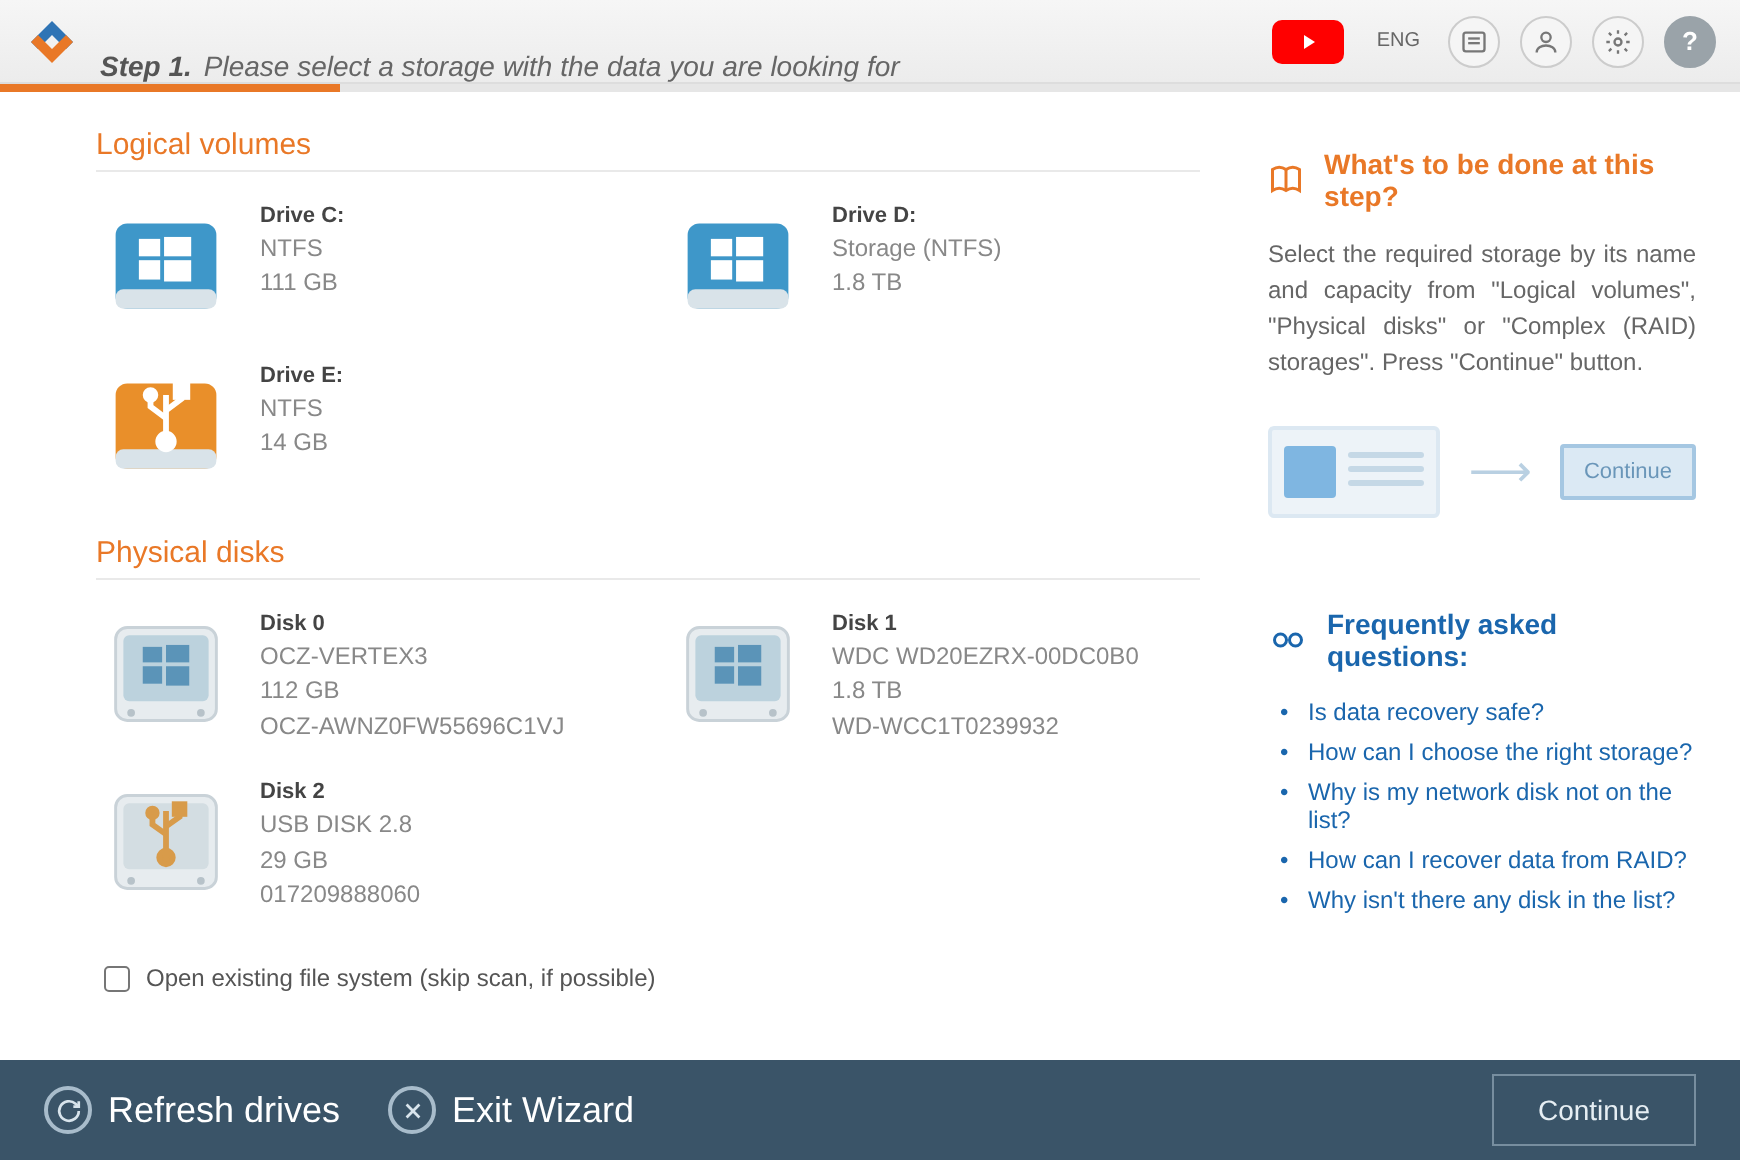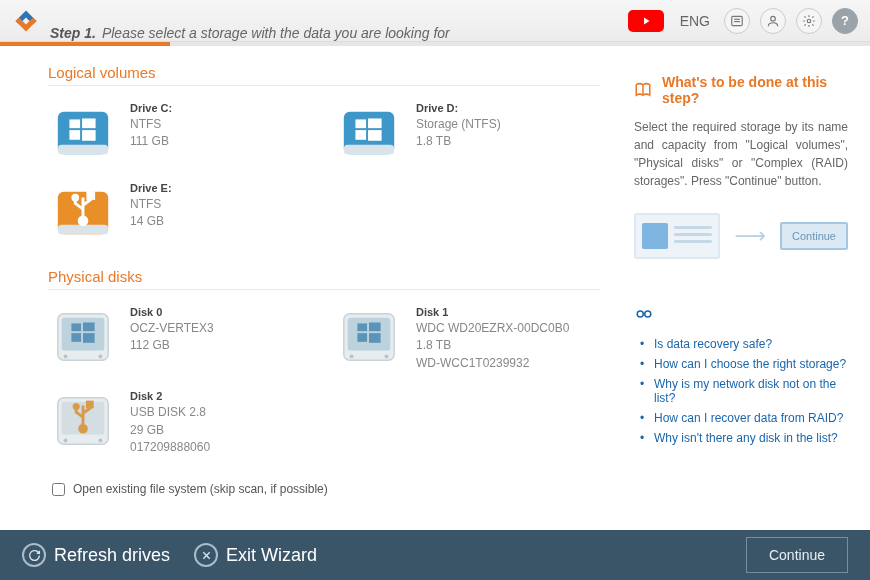--- a/index.html
+++ b/index.html
@@ -5,21 +5,21 @@
   * { box-sizing: border-box; margin: 0; padding: 0; }
   body { font-family: "Segoe UI", Arial, sans-serif; font-size: 13px; color: #444; background: #fff; width: 870px; height: 580px; overflow: hidden; }
 
   
   .header { height: 42px; background: linear-gradient(#f6f6f6, #ececec); border-bottom: 1px solid #ddd; display: flex; align-items: center; padding: 0 12px; gap: 10px; }
   .header .logo { width: 28px; height: 28px; display: flex; align-items: center; justify-content: center; }
   .header .step-title { flex: 1; font-size: 14px; color: #666; display: flex; gap: 6px; align-items: baseline; font-style: italic; }
   .header .step-title .step-n { font-weight: 600; color: #555; }
   .header .step-title .step-text { color: #666; margin-top: 25px; }
   .header .hdr-btn { width: 26px; height: 26px; border-radius: 50%; border: 1px solid #ccc; background: #f5f5f5; display: flex; align-items: center; justify-content: center; cursor: pointer; color: #777; }
-  .header .lang { font-size: 14px; color: #666; margin-right: 4px; cursor: pointer; }
+  .header .lang { font-size: 10px; color: #666; margin-right: 4px; cursor: pointer; }
   .header .yt { width: 36px; height: 22px; background: #ff0000; border-radius: 5px; display: flex; align-items: center; justify-content: center; margin-right: 6px; cursor: pointer; }
   .header .yt svg { fill: #fff; }
 
   
   .progress { height: 4px; background: #e6e6e6; display: flex; }
   .progress .fill { width: 170px; background: #e97827; }
 
   
   .main { display: flex; height: 484px; }
 
@@ -186,20 +186,21 @@
                 <rect x="20" y="28" width="10" height="9"></rect>
                 <rect x="32" y="28" width="12" height="10"></rect>
               </g>
               <circle cx="14" cy="52" r="2" fill="#b7c2c9"></circle>
               <circle cx="50" cy="52" r="2" fill="#b7c2c9"></circle>
             </svg></div>
           <div class="drive-info">
             <div class="title">Disk 0</div>
             <div class="sub">OCZ-VERTEX3</div>
             <div class="sub">112 GB</div>
+            <div class="sub">OCZ-AWNZ0FW55696C1VJ</div>
           </div>
         </div>
         <div class="drive">
           <div class="drive-icon"><svg viewBox="0 0 64 64">
               <rect x="6" y="8" width="52" height="48" rx="6" fill="#e7ecef" stroke="#c9d2d8" stroke-width="1.5"></rect>
               <rect x="10" y="12" width="44" height="34" rx="3" fill="#bcd2dd"></rect>
               <g fill="#5b94b8">
                 <rect x="20" y="18" width="10" height="8"></rect>
                 <rect x="32" y="17" width="12" height="9"></rect>
                 <rect x="20" y="28" width="10" height="9"></rect>
@@ -270,20 +271,21 @@
       <div class="illu-btn">Continue</div>
     </div>
 
     <div class="faq-head">
       <span class="hicon">
         <svg width="18" height="18" viewBox="0 0 24 24" fill="none" stroke="currentColor" stroke-width="2">
             <circle cx="7" cy="12" r="4"></circle>
             <circle cx="17" cy="12" r="4"></circle>
           </svg>
       </span>
+      <span>Frequently asked questions:</span>
     </div>
     <ul class="faq" id="faq-list">
         <li>Is data recovery safe?</li>
         <li>How can I choose the right storage?</li>
         <li>Why is my network disk not on the list?</li>
         <li>How can I recover data from RAID?</li>
         <li>Why isn't there any disk in the list?</li>
       </ul>
   </div>
 </div>

